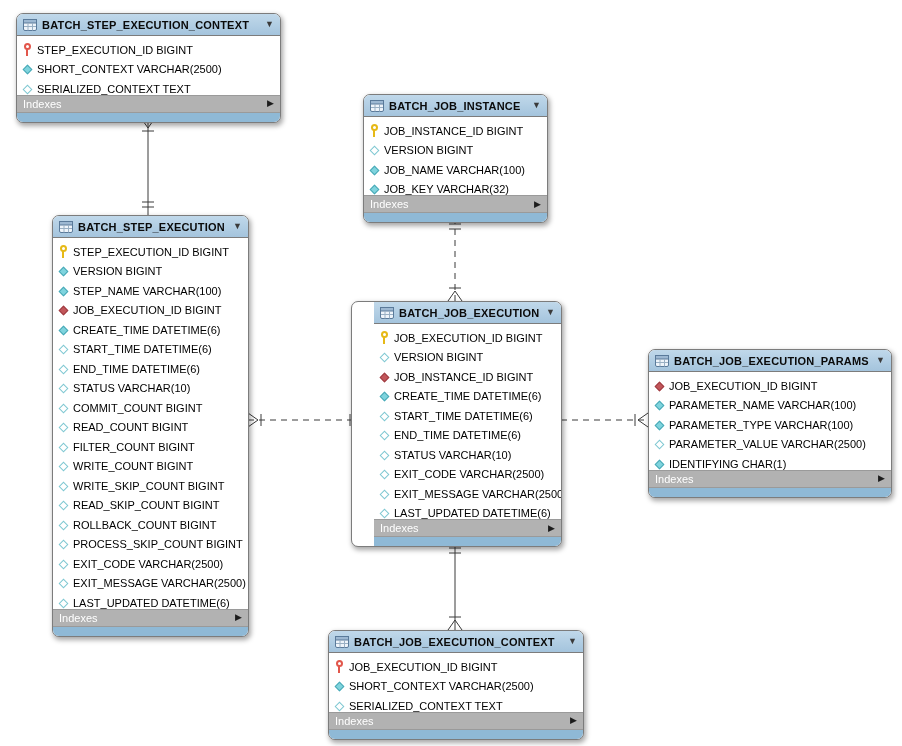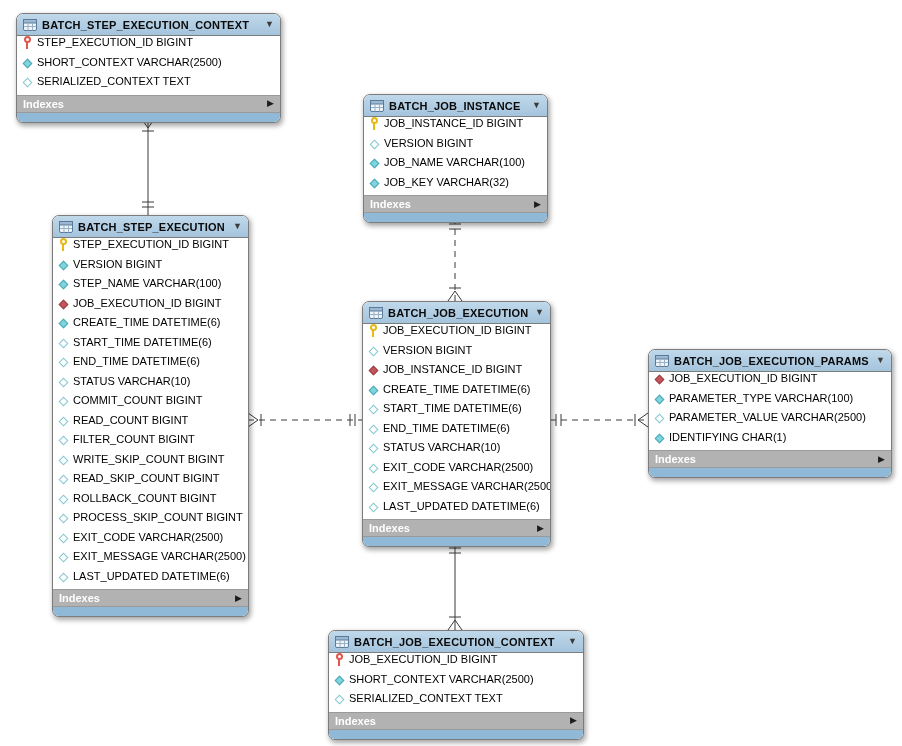--- a/index.html
+++ b/index.html
@@ -17,21 +17,21 @@
   .thead{
     height:21px;display:flex;align-items:center;gap:5px;padding:0 6px;
     background:linear-gradient(var(--header-blue-light,#c0d8ea), var(--header-blue,#a4c4dd));
     border-bottom:1px solid #7c7c7c;
   }
   .tname{font-size:11px;font-weight:bold;color:#0a0a0a;letter-spacing:.2px;white-space:nowrap;}
   .tcollapse{margin-left:auto;font-size:9px;color:#3a3a3a;line-height:1;}
   .ticon{display:inline-flex;flex:0 0 auto;}
 
   ul.cols{margin:0;padding:0;list-style:none;background:#fff;}
-  li.col-row{height:19.5px;display:flex;align-items:flex-start;padding-left:5px;
+  li.col-row{height:19.5px;display:flex;align-items:flex-end;padding-left:5px;
     font-size:11px;color:#000;white-space:nowrap;overflow:hidden;}
   .coltext{display:inline-block;}
 
   .ic{display:inline-block;position:relative;width:11px;height:13px;margin-right:4px;flex:0 0 11px;}
   .ic.diamond-filled::before,.ic.diamond-hollow::before,.ic.diamond-red::before{
     content:'';position:absolute;left:2px;top:4px;width:5px;height:5px;transform:rotate(45deg);}
   .ic.diamond-filled::before{background:var(--diamond-cyan,#7fd4de);border:1px solid #4aa9b6;}
   .ic.diamond-hollow::before{background:#ffffff;border:1px solid #7fc8d2;}
   .ic.diamond-red::before{background:var(--diamond-red,#c2565a);border:1px solid #9e3d42;}
   .ic.key-yellow::before,.ic.key-red::before{
@@ -39,30 +39,30 @@
   .ic.key-yellow::before{border:2.5px solid var(--key-yellow,#e6b917);}
   .ic.key-red::before{border:2.5px solid var(--key-red,#e2574c);}
   .ic.key-yellow::after,.ic.key-red::after{
     content:'';position:absolute;left:4px;top:6px;width:2px;height:7px;}
   .ic.key-yellow::after{background:var(--key-yellow,#e6b917);box-shadow:2px 2px 0 -1px var(--key-yellow,#e6b917);}
   .ic.key-red::after{background:var(--key-red,#e2574c);box-shadow:2px 2px 0 -1px var(--key-red,#e2574c);}
 
   .indexes{
     height:16px;display:flex;align-items:center;padding:0 6px;
     background:var(--indexes-gray,#b2b2b2);border-top:1px solid #9a9a9a;
-    font-size:11px;font-weight:bold;color:#ffffff;
+    font-size:11px;font-weight:normal;color:#ffffff;
   }
   .iarrow{margin-left:auto;font-size:9px;color:#1c1c1c;line-height:1;}
   .tfoot{height:9px;background:var(--footer-blue,#8fb9d6);border-top:1px solid #9a9a9a;}
 
   
   #t0{left:16px;top:13px;width:263px;}
   #t1{left:363px;top:94px;width:183px;}
   #t2{left:52px;top:215px;width:195px;}
-  #t3{left:362px;top:301px;width:187px;}
+  #t3{left:351px;top:301px;width:187px;padding-left:22px;}
   #t4{left:648px;top:349px;width:242px;}
   #t5{left:328px;top:630px;width:254px;}
 </style>
 </head>
 <body>
 
 <div id="canvas">
 
   <svg class="rel-layer" width="902" height="746" viewBox="0 0 902 746">
 
@@ -235,20 +235,24 @@
         <li class="col-row">
           <span class="ic diamond-hollow"></span>
           <span class="coltext">READ_COUNT BIGINT</span>
         </li>
         <li class="col-row">
           <span class="ic diamond-hollow"></span>
           <span class="coltext">FILTER_COUNT BIGINT</span>
         </li>
         <li class="col-row">
           <span class="ic diamond-hollow"></span>
+          <span class="coltext">WRITE_COUNT BIGINT</span>
+        </li>
+        <li class="col-row">
+          <span class="ic diamond-hollow"></span>
           <span class="coltext">WRITE_SKIP_COUNT BIGINT</span>
         </li>
         <li class="col-row">
           <span class="ic diamond-hollow"></span>
           <span class="coltext">READ_SKIP_COUNT BIGINT</span>
         </li>
         <li class="col-row">
           <span class="ic diamond-hollow"></span>
           <span class="coltext">ROLLBACK_COUNT BIGINT</span>
         </li>
@@ -353,20 +357,24 @@
       <span class="tname">BATCH_JOB_EXECUTION_PARAMS</span>
       <span class="tcollapse">▼</span>
     </div>
     <ul class="cols">
         <li class="col-row">
           <span class="ic diamond-red"></span>
           <span class="coltext">JOB_EXECUTION_ID BIGINT</span>
         </li>
         <li class="col-row">
           <span class="ic diamond-filled"></span>
+          <span class="coltext">PARAMETER_NAME VARCHAR(100)</span>
+        </li>
+        <li class="col-row">
+          <span class="ic diamond-filled"></span>
           <span class="coltext">PARAMETER_TYPE VARCHAR(100)</span>
         </li>
         <li class="col-row">
           <span class="ic diamond-hollow"></span>
           <span class="coltext">PARAMETER_VALUE VARCHAR(2500)</span>
         </li>
         <li class="col-row">
           <span class="ic diamond-filled"></span>
           <span class="coltext">IDENTIFYING CHAR(1)</span>
         </li>

